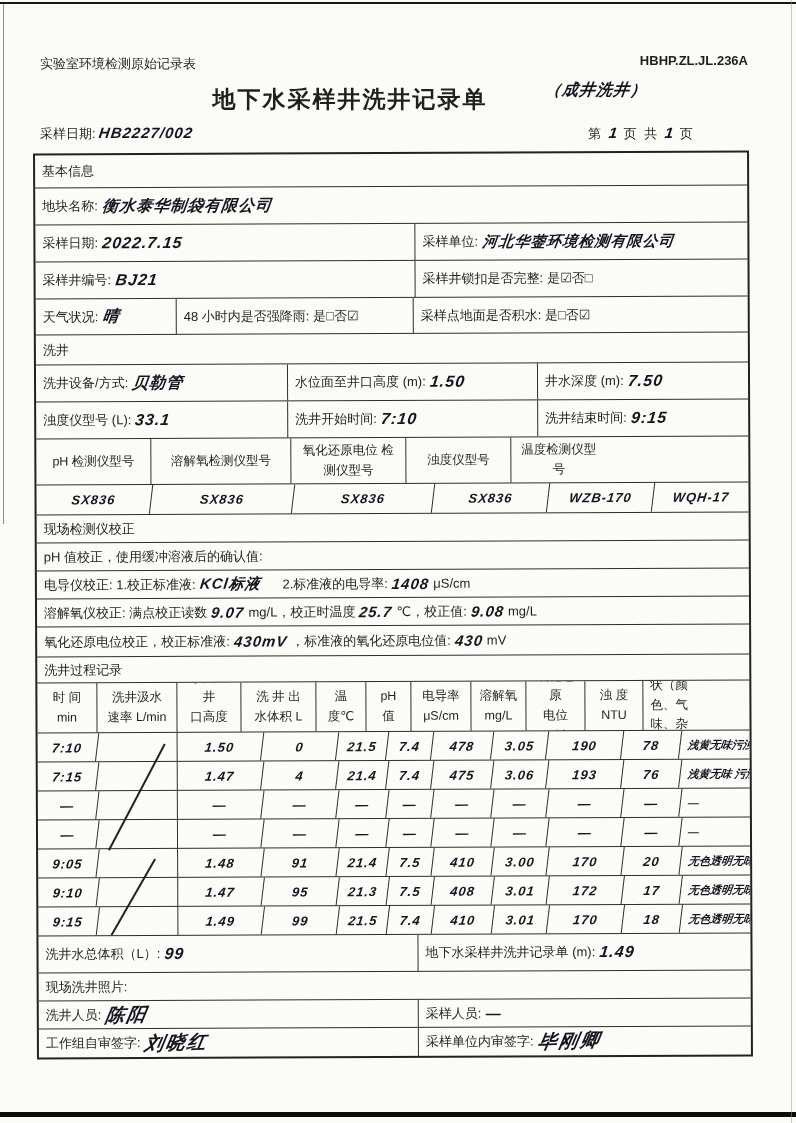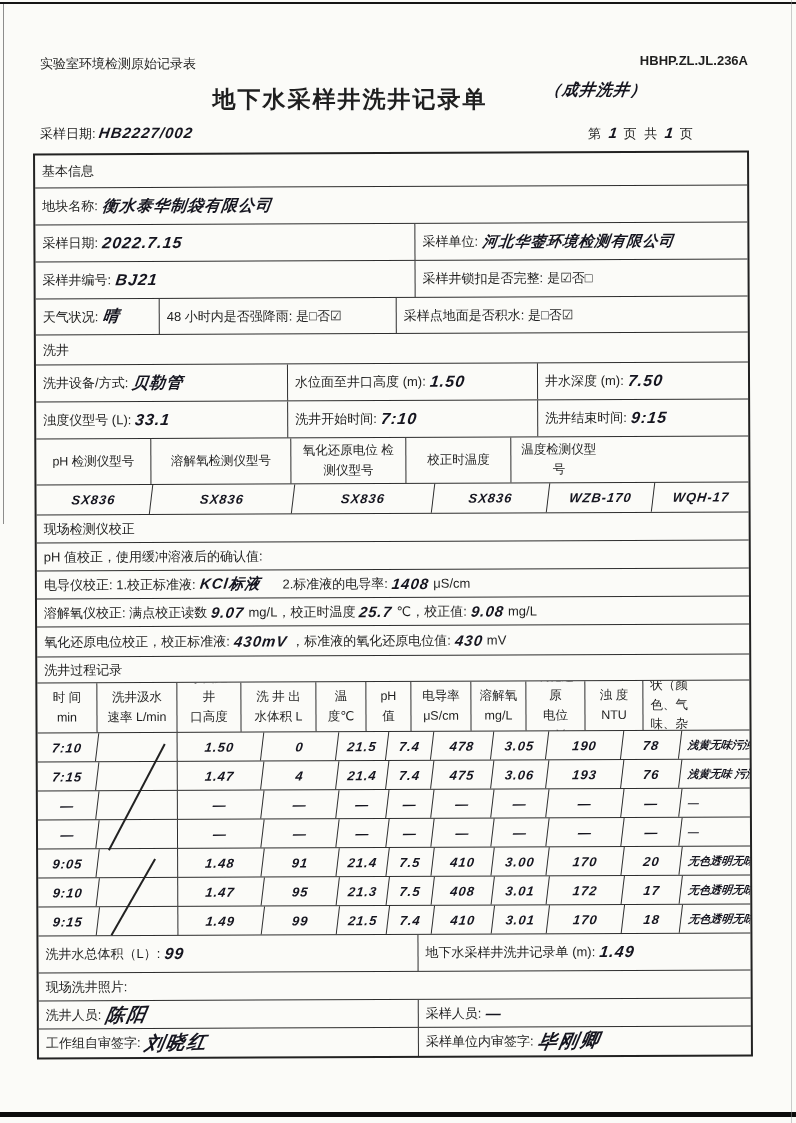--- a/index.html
+++ b/index.html
@@ -98,21 +98,21 @@
     <div class="c" style="width:380px">
       <span>采样井编号:</span>
       <span class="hw big">BJ21</span>
     </div>
     <div class="c" style="width:332px">
       <span>采样井锁扣是否完整:</span>
       <span>是☑否□</span>
     </div>
   </div>
   <div class="row" style="height:36px">
-    <div class="c" style="width:124px">
+    <div class="c" style="width:141px">
       <span>天气状况:</span>
       <span class="hw big">晴</span>
     </div>
     <div class="c" style="width:237px">
       <span>48 小时内是否强降雨: 是□否☑</span>
     </div>
     <div class="c" style="width:332px">
       <span>采样点地面是否积水: 是□否☑</span>
     </div>
   </div>
@@ -145,21 +145,21 @@
     </div>
     <div class="c" style="width:210px">
       <span>洗井结束时间:</span>
       <span class="hw big">9:15</span>
     </div>
   </div>
   <div class="row" style="height:46px">
     <div class="c center colh" style="width:115px">pH 检测仪型号</div>
     <div class="c center colh" style="width:140px">溶解氧检测仪型号</div>
     <div class="c center colh" style="width:115px">氧化还原电位 检测仪型号</div>
-    <div class="c center colh" style="width:105px">校正时温度</div>
+    <div class="c center colh" style="width:105px">浊度仪型号</div>
     <div class="c center colh" style="width:95px">温度检测仪型号</div>
   </div>
   <div class="row" style="height:30px">
     <div class="c center hw" style="width:115px">SX836</div>
     <div class="c center hw" style="width:142px">SX836</div>
     <div class="c center hw" style="width:140px">SX836</div>
     <div class="c center hw" style="width:115px">SX836</div>
     <div class="c center hw" style="width:105px">WZB-170</div>
     <div class="c center hw" style="width:95px">WQH-17</div>
   </div>

